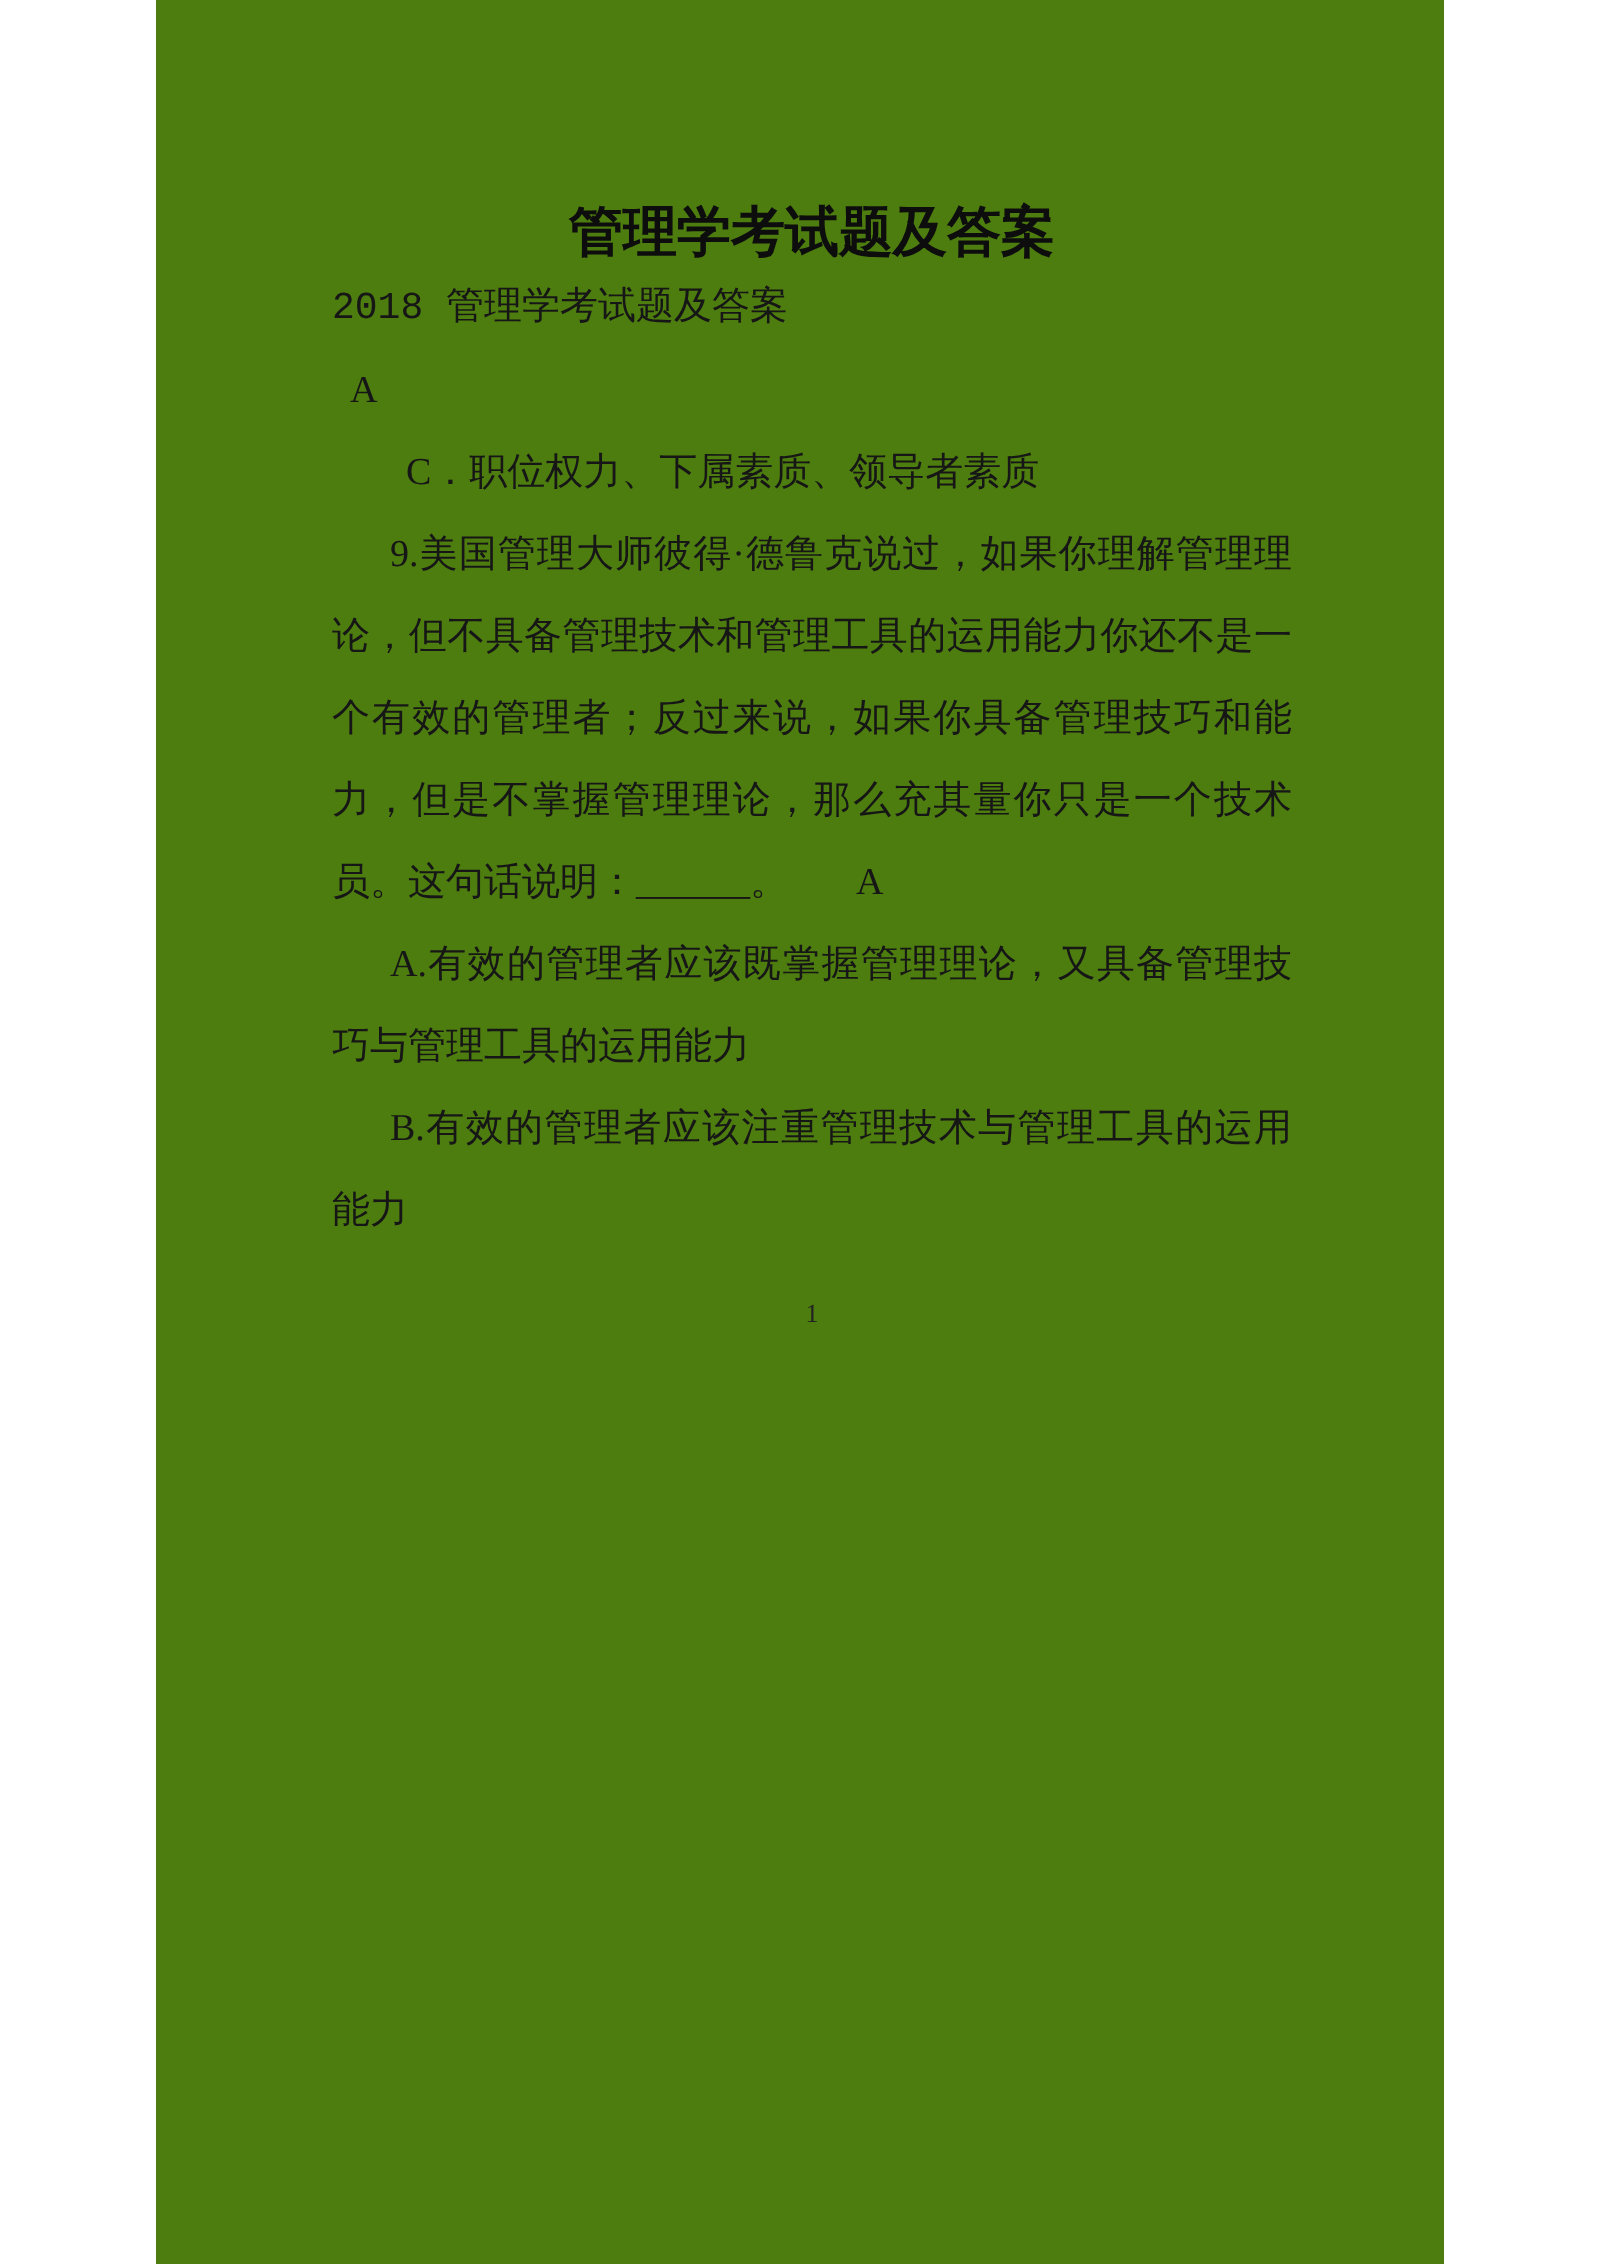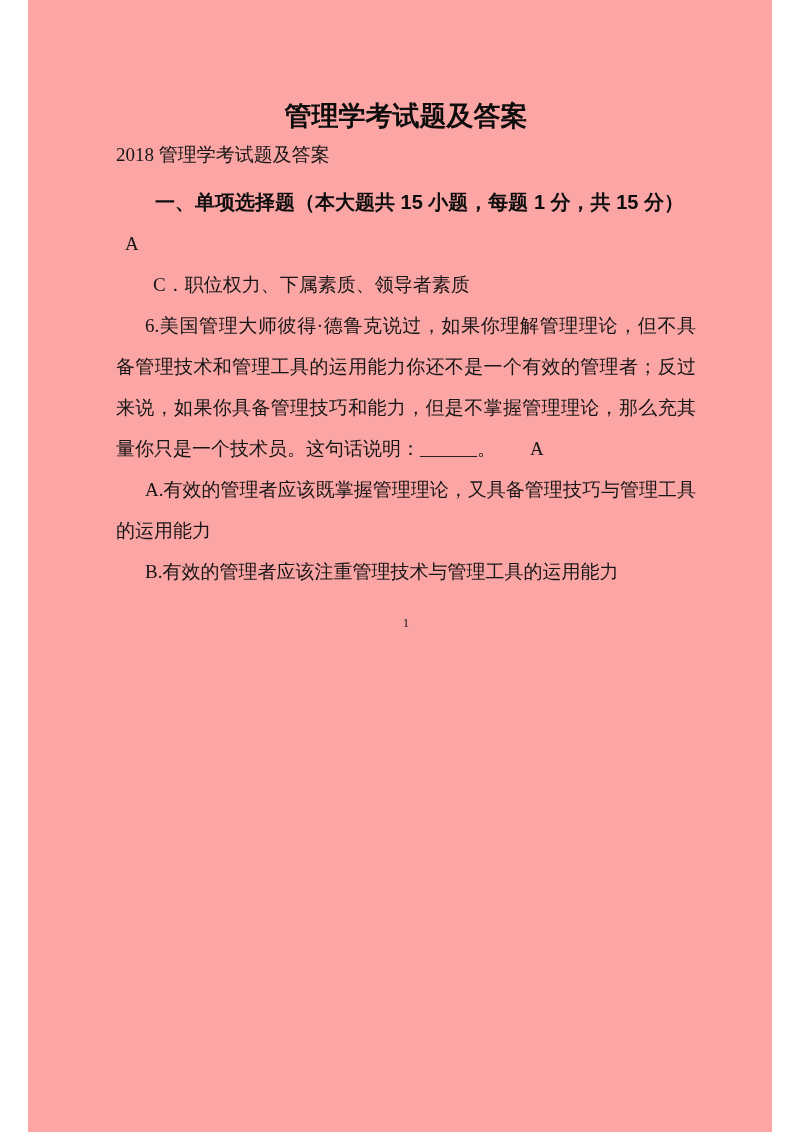--- a/index.html
+++ b/index.html
@@ -2,44 +2,45 @@
 <html><head>
 <meta charset="utf-8">
 <style>
   html, body {
     margin: 0;
     padding: 0;
     background: #ffffff;
   }
   .page {
     position: relative;
-    width: 744px;
+    width: 644px;
     height: 1132px;
     margin: 0 auto;
-    background: #fca5a5;
+    background: #4d7c0f;
     color: #161616;
     font-family: "Liberation Serif", "DejaVu Serif", serif;
     font-size: 19px;
     line-height: 41px;
     box-sizing: border-box;
     padding: 98px 76px 0 88px;
     overflow: hidden;
   }
   .title {
     margin: 0;
     font-family: "Liberation Sans", "DejaVu Sans", sans-serif;
     font-weight: bold;
     font-size: 27px;
     line-height: 36px;
     text-align: center;
     color: #0d0d0d;
     letter-spacing: 0px;
   }
   .subtitle {
     margin: 25px 0 0 0;
+    font-family: Liberation Mono, monospace;
   }
   .section-heading {
     margin: 7px 0 0 0;
     font-family: "Liberation Sans", "DejaVu Sans", sans-serif;
     font-weight: bold;
     font-size: 20px;
     line-height: 41px;
     text-indent: 39px;
     color: #0d0d0d;
   }
@@ -71,31 +72,30 @@
 </style>
 </head>
 <body>
 
 <div class="page">
 
   <h1 class="title">管理学考试题及答案</h1>
 
   <p class="para subtitle">2018 管理学考试题及答案</p>
 
-  <h2 class="section-heading">一、单项选择题（本大题共 15 小题，每题 1 分，共 15 分）</h2>
 
 
   <p class="para answer-line">A</p>
 
 
 
   <p class="para q1-opt-c">C．职位权力、下属素质、领导者素质</p>
 
 
-  <p class="para q2-stem"><span>6.美国管理大师彼得·德鲁克说过，如果你理解管理理论，但不具备管理技术和管理工具的运用能力你还不是一个有效的管理者；反过来说，如果你具备管理技巧和能力，但是不掌握管理理论，那么充其量你只是一个技术员。这句话说明：</span><span class="q2-blank">______</span><span>。</span><span class="inline-answer">A</span></p>
+  <p class="para q2-stem"><span>9.美国管理大师彼得·德鲁克说过，如果你理解管理理论，但不具备管理技术和管理工具的运用能力你还不是一个有效的管理者；反过来说，如果你具备管理技巧和能力，但是不掌握管理理论，那么充其量你只是一个技术员。这句话说明：</span><span class="q2-blank">______</span><span>。</span><span class="inline-answer">A</span></p>
 
   <p class="para q2-opt-a">A.有效的管理者应该既掌握管理理论，又具备管理技巧与管理工具的运用能力</p>
 
   <p class="para q2-opt-b">B.有效的管理者应该注重管理技术与管理工具的运用能力</p>
 
 
 
   <div class="page-footer">1</div>
 
 </div>

